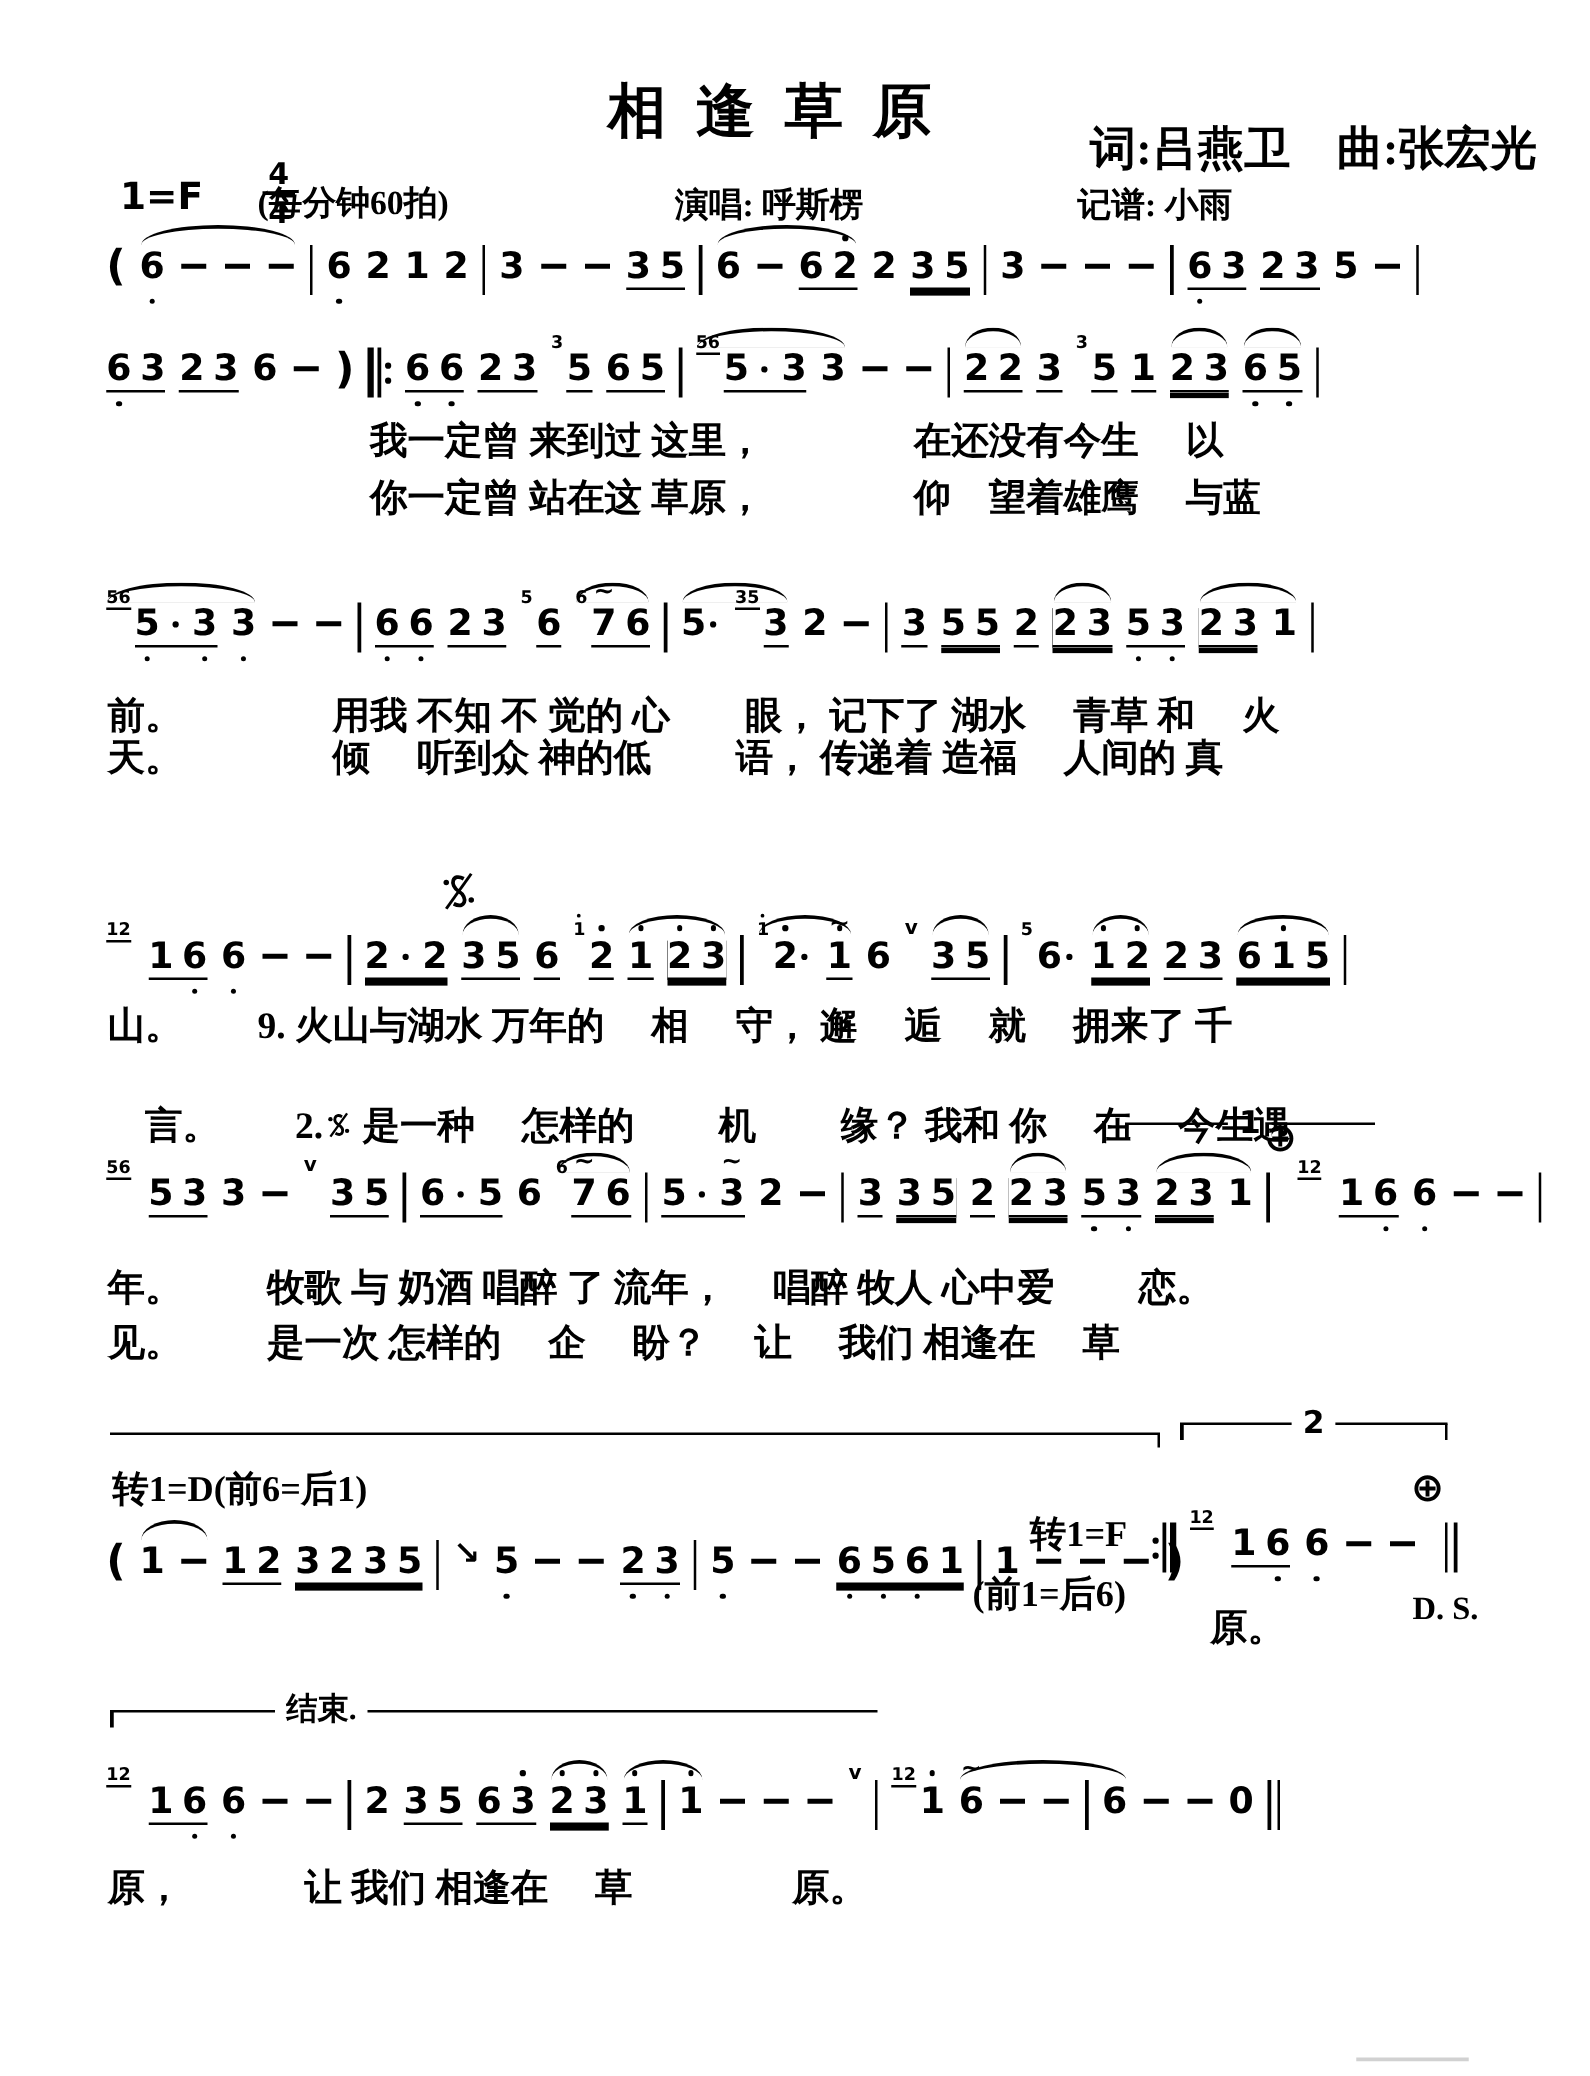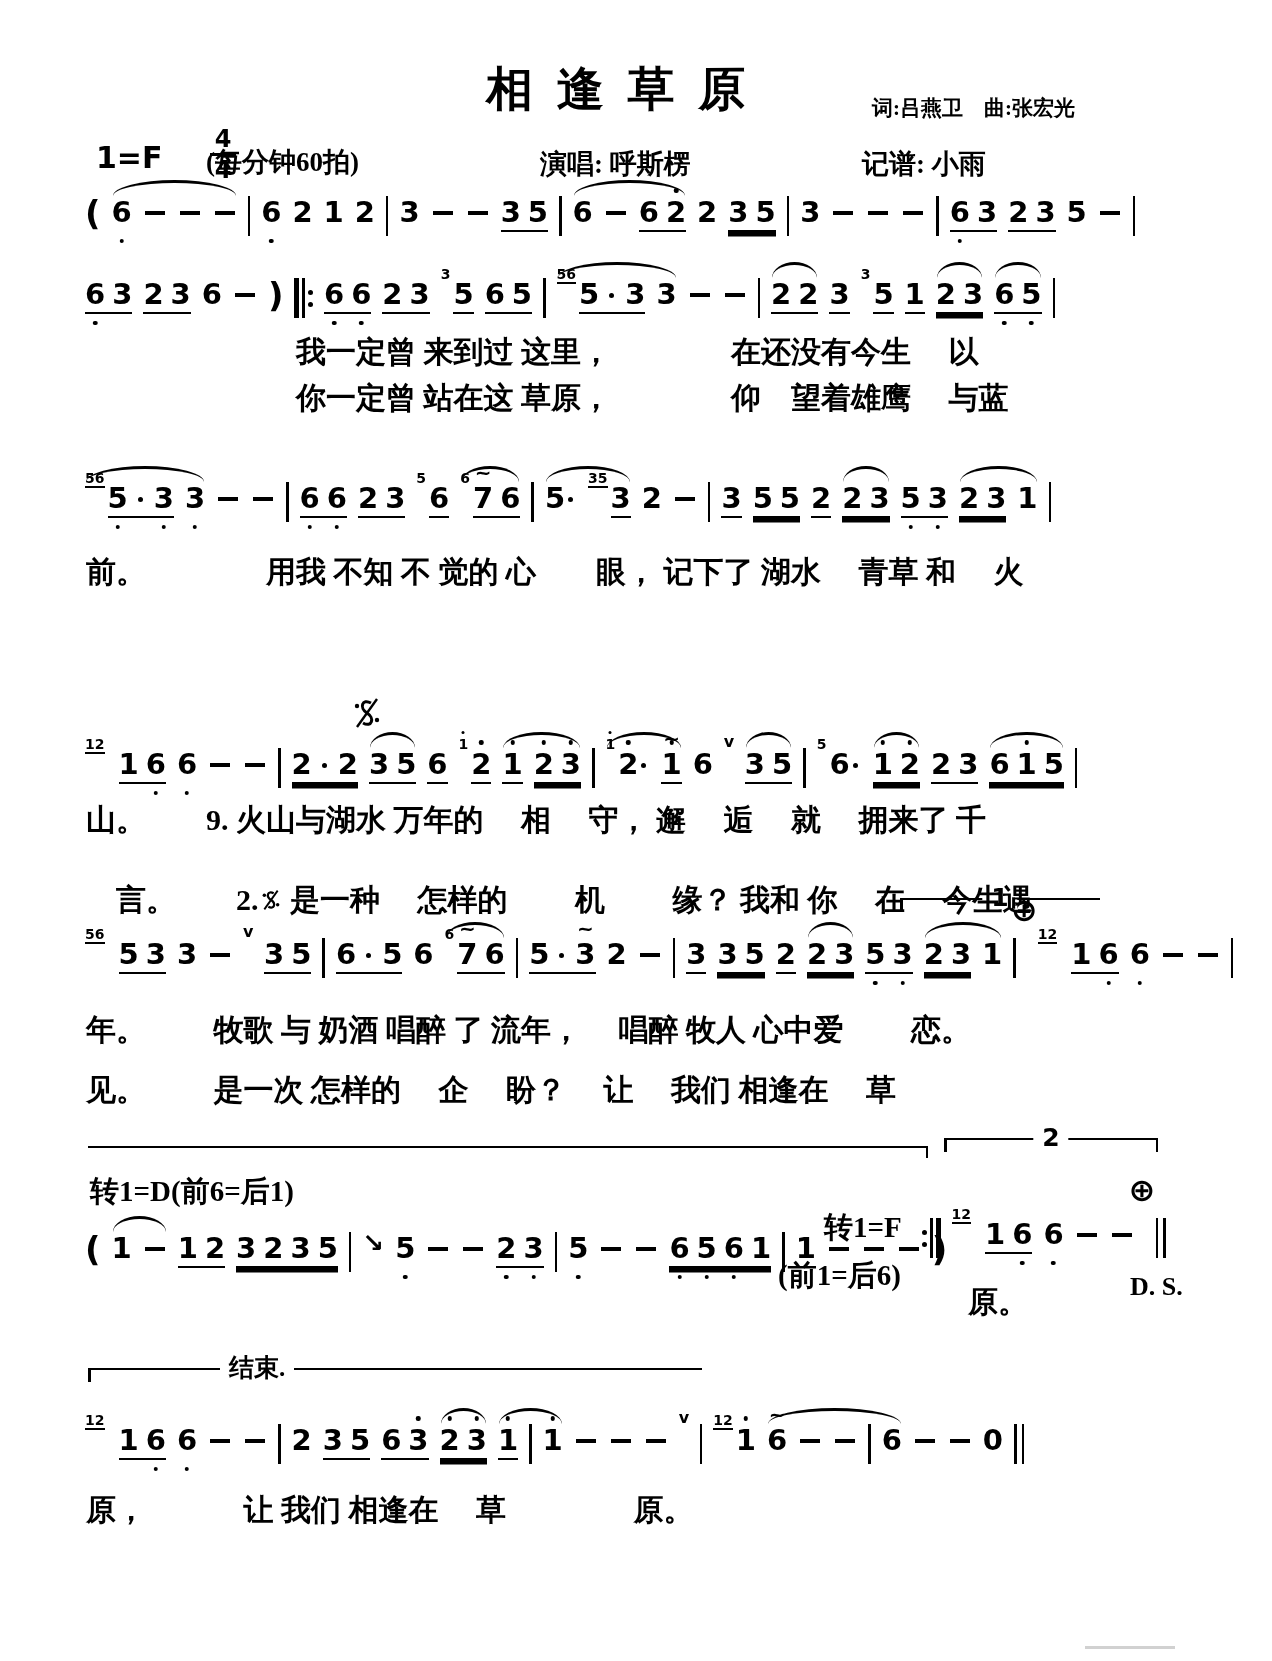--- a/index.html
+++ b/index.html
@@ -2,21 +2,21 @@
 <html><head>
 <meta charset="utf-8">
 <style>
   html,body{margin:0;padding:0;background:#e8e8e8;}
   #score{position:relative;width:1272px;height:1661px;background:#ffffff;color:#000;
          font-family:"Liberation Serif",serif;overflow:hidden;margin:0 auto;}
 
   
   .title{position:absolute;left:486px;top:58px;margin:0;font-size:47px;font-weight:bold;
          letter-spacing:6px;font-family:"Liberation Serif",serif;white-space:pre;}
-  .credits{position:absolute;left:872px;top:94px;font-size:21px;font-weight:bold;white-space:pre;}
+  .credits{position:absolute;left:872px;top:94px;font-size:37px;font-weight:bold;white-space:pre;}
   .key{position:absolute;left:96px;top:140px;font-size:30px;font-weight:bold;
        font-family:"DejaVu Sans",sans-serif;}
   .timesig{position:absolute;left:168px;top:126px;width:30px;text-align:center;
            font-family:"DejaVu Sans",sans-serif;font-weight:bold;font-size:24px;line-height:26px;margin-left:40px;}
   .timesig .tline{display:block;height:3px;background:#000;margin:1px 2px;}
   .tempo{position:absolute;left:206px;top:144px;font-size:27px;font-weight:bold;white-space:pre;}
   .singer{position:absolute;left:540px;top:146px;font-size:27px;font-weight:bold;white-space:pre;}
   .notator{position:absolute;left:862px;top:146px;font-size:27px;font-weight:bold;white-space:pre;}
 
   
@@ -62,21 +62,21 @@
 
   .l1{top:196px;} .l2{top:278px;} .l3{top:482px;} .l4{top:748px;} .l5{top:938px;}
   .l6{top:1232px;} .l6end{top:1218px;left:922px;} .l7{top:1424px;}
 
   
   .lyr{position:absolute;font-size:30px;font-weight:bold;white-space:pre;
        font-family:"Liberation Serif",serif;text-align:right;}
   .r1a{left:296px;top:332px;} .r1b{left:296px;top:378px;}
   .r2a{left:86px;top:540px;margin-top:12px;}  .r2b{left:86px;top:586px;}
   .r3a{left:86px;top:800px;}  .r3b{left:86px;top:846px;}
-  .r4a{left:86px;top:1010px;} .r4b{left:86px;top:1054px;margin-top:16px;}
+  .r4a{left:86px;top:1010px;} .r4b{left:86px;top:1054px;}
   .r6{left:968px;top:1282px;} .r7{left:86px;top:1490px;}
 
   
   .volta{position:absolute;border-top:2.5px solid #000;height:14px;}
   .volta::before{content:"";position:absolute;left:0;top:-1px;width:2.5px;height:13px;background:#000;}
   .volta.tickr::after{content:"";position:absolute;right:0;top:-1px;width:2.5px;height:13px;background:#000;}
   .vlabel{position:absolute;top:-16px;left:50%;transform:translateX(-50%);background:#fff;
           padding:0 9px;font-size:25px;font-weight:bold;font-family:"DejaVu Sans",sans-serif;line-height:28px;}
   .v1{left:900px;top:898px;width:200px;}
   .v2{left:944px;top:1138px;width:214px;}
@@ -943,20 +943,21 @@
   </div>
 
   <div class="kc1">转1=D(前6=后1)</div>
   <div class="kc2">转1=F</div>
   <div class="kc2b">(前1=后6)</div>
   <div class="ds">D. S.</div>
 
   <div class="lyr r1a">我一定曾 来到过 这里，　　　　在还没有今生　 以</div>
   <div class="lyr r1b">你一定曾 站在这 草原，　　　　仰　望着雄鹰　 与蓝</div>
   <div class="lyr r2a">前。　　　　用我 不知 不 觉的 心　　眼， 记下了 湖水　 青草 和　 火</div>
+  <div class="lyr r2b">天。　　　　倾　 听到众 神的低　　 语， 传递着 造福　 人间的 真</div>
   <div class="lyr r3a">山。　　9. 火山与湖水 万年的　 相　 守， 邂　 逅　 就　 拥来了 千</div>
   <div class="lyr r3b">
     <span>言。　　2.</span><span class="segno-inline"><svg width="20" height="24" viewBox="0 0 30 34">
           <line x1="25" y1="3" x2="5" y2="31" stroke="#000" stroke-width="2.8"></line>
           <path d="M19 7 C10 2 7 12 15 17 C23 22 20 32 11 27" fill="none" stroke="#000" stroke-width="3.4"></path>
           <circle cx="5" cy="10" r="2.6" fill="#000"></circle>
           <circle cx="25" cy="24" r="2.6" fill="#000"></circle>
         </svg></span><span> 是一种　 怎样的　　 机　　 缘？ 我和 你　 在　 今生遇</span>
   </div>
   <div class="lyr r4a">年。　　 牧歌 与 奶酒 唱醉 了 流年，　 唱醉 牧人 心中爱　　 恋。</div>

